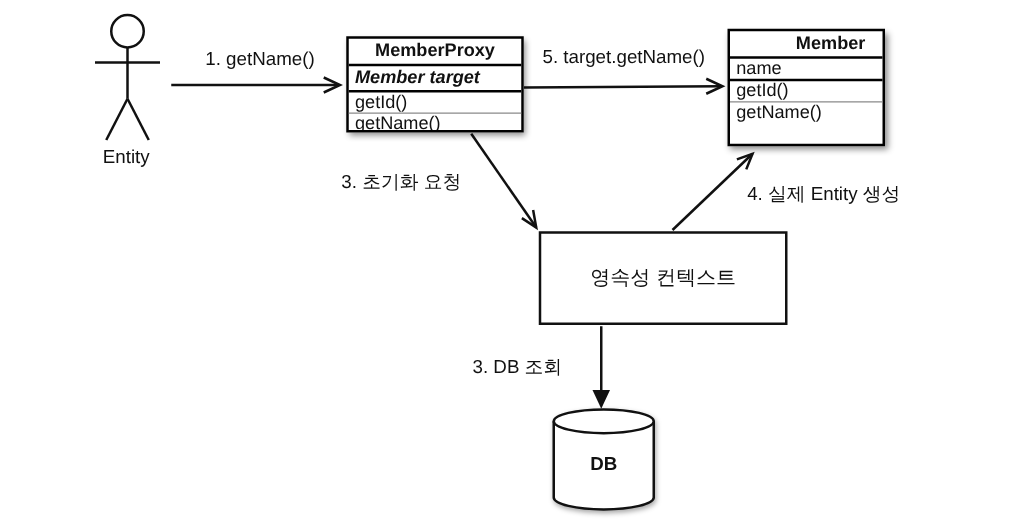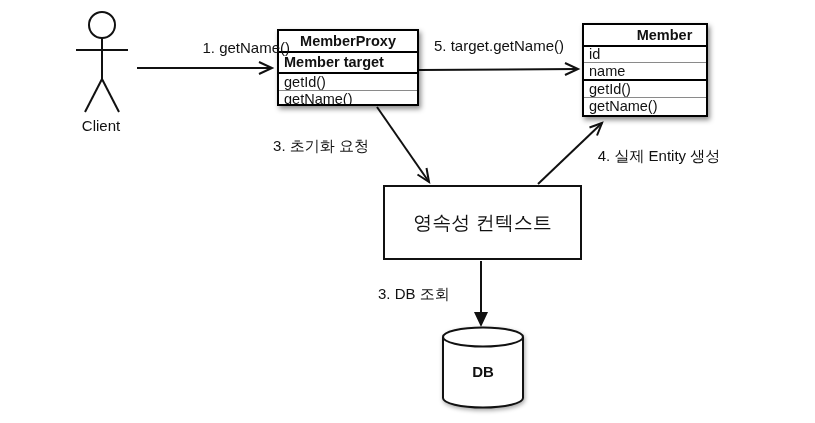--- a/index.html
+++ b/index.html
@@ -34,21 +34,22 @@
   .cls-sep-thin { border-bottom: 1px solid #8a8a8a; }
   .cls-sep-thick { border-bottom: 2px solid #000000; }
   .bold { font-weight: bold; }
 
   .plain-box {
     position: absolute; z-index: 2;
     box-sizing: border-box;
     background: #ffffff;
     border: 2px solid #111111;
     display: flex; align-items: center; justify-content: center;
-    font-size: 19px;
+    font-size: 16px;
+    margin-left: 48px;
   }
 
   .node-label {
     position: absolute; z-index: 3;
     font-size: 15px; text-align: center; white-space: nowrap;
     color: #111111;
   }
 </style>
 </head>
 <body>
@@ -89,42 +90,41 @@
       <line x1="481" y1="261" x2="481" y2="314" stroke="#111111" stroke-width="2"></line>
       <polygon points="481,327 474,312 488,312" fill="#111111" stroke="none"></polygon>
     </g>
 
     <g stroke="#111111" stroke-width="2" fill="#ffffff" style="filter: drop-shadow(1px 2px 2px rgba(0,0,0,0.35));">
       <path d="M 443 337 L 443 398 A 40 9.5 0 0 0 523 398 L 523 337"></path>
       <ellipse cx="483" cy="337" rx="40" ry="9.5"></ellipse>
     </g>
   </svg>
 
-  <div class="node-label" style="left:66px; top:117px; width:70px;">Client</div>
+  <div class="node-label" style="left:66px; top:117px; width:70px;">Entity</div>
 
   <div class="class-box" style="left:277px; top:29px; width:142px; height:77px;">
     <div class="cls-row cls-header" style="height:20px; line-height:20px;">MemberProxy</div>
-    <div class="cls-row bold cls-sep-thick" style="height:19px; line-height:19px;">Member target</div>
+    <div class="cls-row bold cls-sep-thick" style="height:19px; line-height:19px;font-style:italic;">Member target</div>
     <div class="cls-row cls-sep-thin" style="height:16px; line-height:16px;">getId()</div>
     <div class="cls-row" style="flex:1; line-height:16px;">getName()</div>
   </div>
 
   <div class="class-box" style="left:582px; top:23px; width:126px; height:94px;">
     <div class="cls-row cls-header" style="height:20px; line-height:20px;padding-left:44px;">Member</div>
-    <div class="cls-row cls-sep-thin" style="height:15px; line-height:15px;">id</div>
     <div class="cls-row cls-sep-thick" style="height:16px; line-height:16px;">name</div>
     <div class="cls-row cls-sep-thin" style="height:16px; line-height:16px;">getId()</div>
     <div class="cls-row" style="flex:1; line-height:17px;">getName()</div>
   </div>
 
   <div class="plain-box" style="left:383px; top:185px; width:199px; height:75px;">
     <span>영속성 컨텍스트</span>
   </div>
 
   <div class="node-label" style="left:448px; top:363px; width:70px;font-weight:bold;">DB</div>
 
-  <div class="msg-label" style="left:150px; top:39px;  width:140px;text-align:right;">1. getName()</div>
+  <div class="msg-label" style="left:138px; top:39px;  width:140px;">1. getName()</div>
   <div class="msg-label" style="left:421px; top:37px;  width:156px;">5. target.getName()</div>
   <div class="msg-label" style="left:261px; top:137px; width:120px;">3. 초기화 요청</div>
   <div class="msg-label" style="left:589px; top:147px; width:140px;">4. 실제 Entity 생성</div>
   <div class="msg-label" style="left:378px; top:285px; width:100px; text-align:left;">3. DB 조회</div>
 
 </div>
 
 </body></html>

